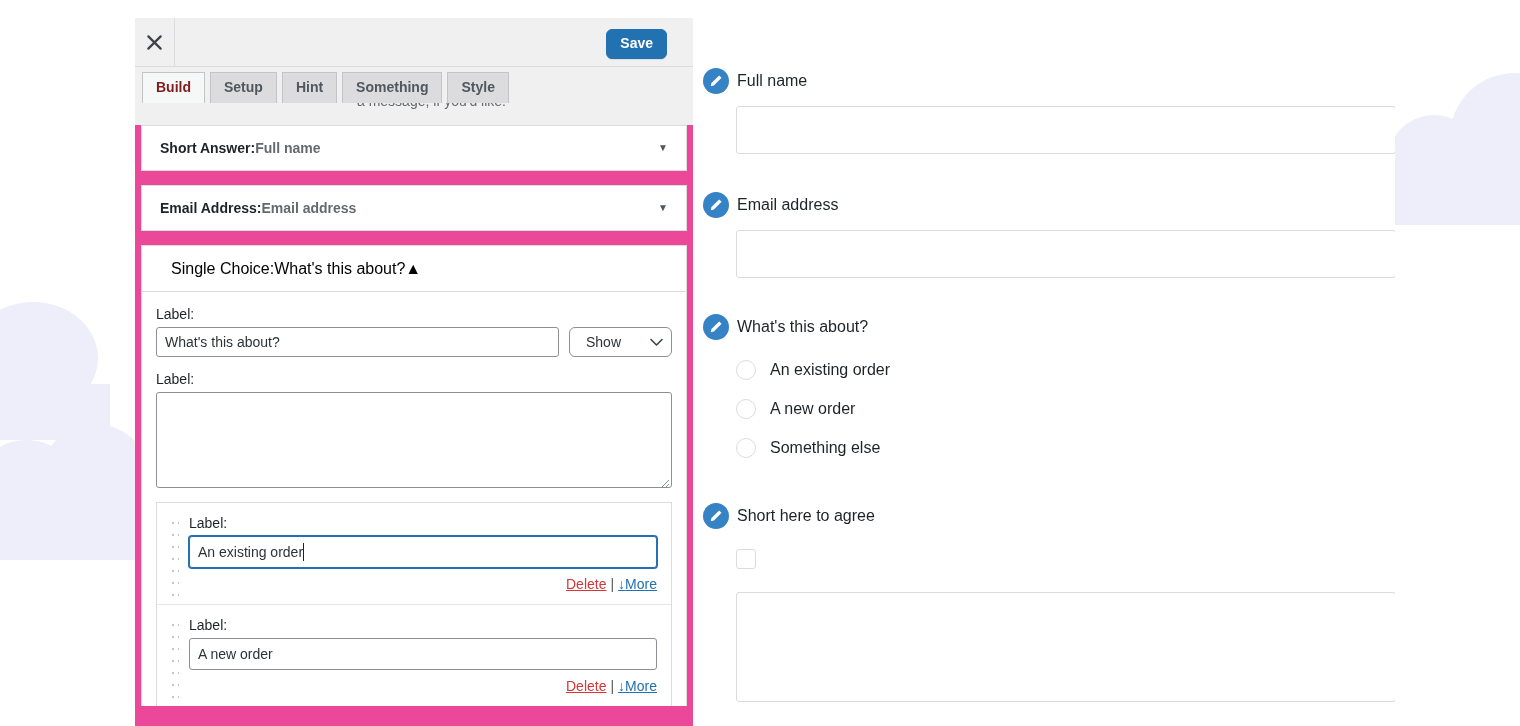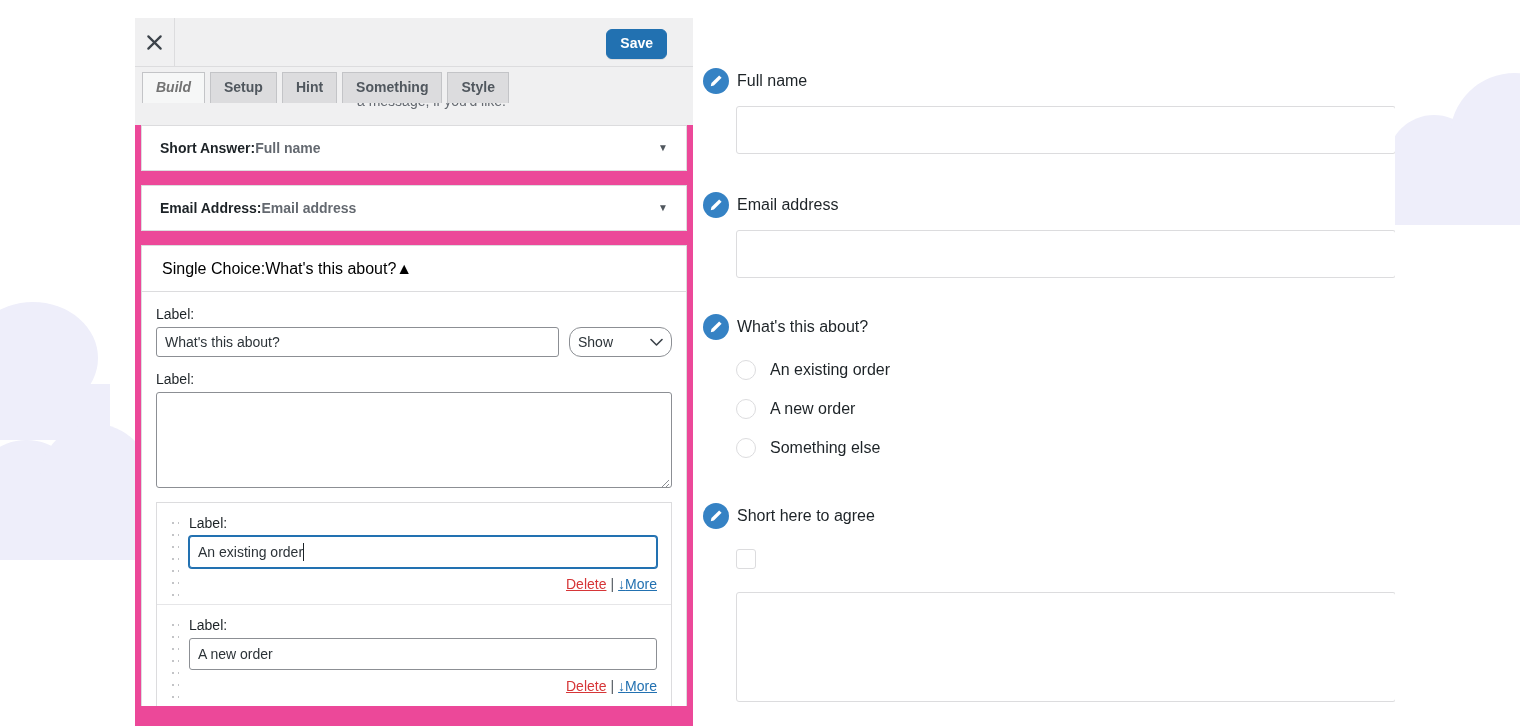--- a/index.html
+++ b/index.html
@@ -74,21 +74,21 @@
     display: flex; align-items: flex-end; gap: 5px;
     background: #f0f0f1;
   }
   .tab {
     position: relative;
     font-size: 14px; font-weight: 700; color: #50575e;
     background: #dcdcde; border: 1px solid #c3c4c7; border-bottom: none;
     padding: 7px 13px 8px; line-height: 1.1;
     cursor: pointer; border-radius: 0;
   }
-  .tab.active { background: #f6f7f7; color: #737373; border-color: #c3c4c7; z-index: 2; font-style: italic; }
+  .tab.active { background: #f6f7f7; color: #7f1d1d; border-color: #c3c4c7; z-index: 2; }
 
   
   #scrolled-ghost {
     position: absolute; left: 0; right: 0; top: 85px; height: 22px;
     overflow: hidden; z-index: 1; pointer-events: none;
   }
   #scrolled-ghost span {
     position: absolute; left: 222px; top: -10px;
     font-size: 14px; color: #646970; white-space: nowrap;
   }
@@ -112,41 +112,41 @@
   .field-row .caret {
     position: absolute; right: 18px; top: 50%; transform: translateY(-50%);
     color: #50575e; font-size: 10px; line-height: 1;
   }
 
   
   .field-expanded {
     background: #fff; border: 1px solid #dcdcde; border-bottom: none;
   }
   .field-expanded .field-head {
-    height: 46px; display: flex; align-items: center; padding: 0 20px;
+    height: 46px; display: flex; align-items: center; padding: 0 29px;
     position: relative; border-bottom: 1px solid #dcdcde; cursor: pointer;
   }
   .field-body { padding: 14px 14px 0; }
 
   .form-label { font-size: 14px; color: #1d2327; margin-bottom: 5px; display: block; }
 
   .label-row { display: flex; gap: 10px; align-items: stretch; }
   .text-input {
     flex: 1 1 auto; height: 30px;
     border: 1px solid #8c8f94; border-radius: 3px;
     padding: 0 8px; font-size: 14px; color: #2c3338;
     background: #fff; font-family: "Liberation Sans", sans-serif;
     outline: none; min-width: 0;
   }
   .select-wrap { position: relative; width: 103px; flex: 0 0 103px; }
   .select-box {
     width: 100%; height: 30px;
-    border: 1px solid #8c8f94; border-radius: 12px;
+    border: 1px solid #8c8f94; border-radius: 6px;
     background: #fff; font-size: 14px; color: #2c3338;
-    display: flex; align-items: center; padding: 0 8px; cursor: pointer;
+    display: flex; align-items: center; padding: 0 16px; cursor: pointer;
   }
   .select-wrap .chev {
     position: absolute; right: 9px; top: 50%; transform: translateY(-50%);
     pointer-events: none;
   }
 
   .hint-block { margin-top: 14px; }
   .textarea {
     width: 100%; height: 96px;
     border: 1px solid #8c8f94; border-radius: 3px;

